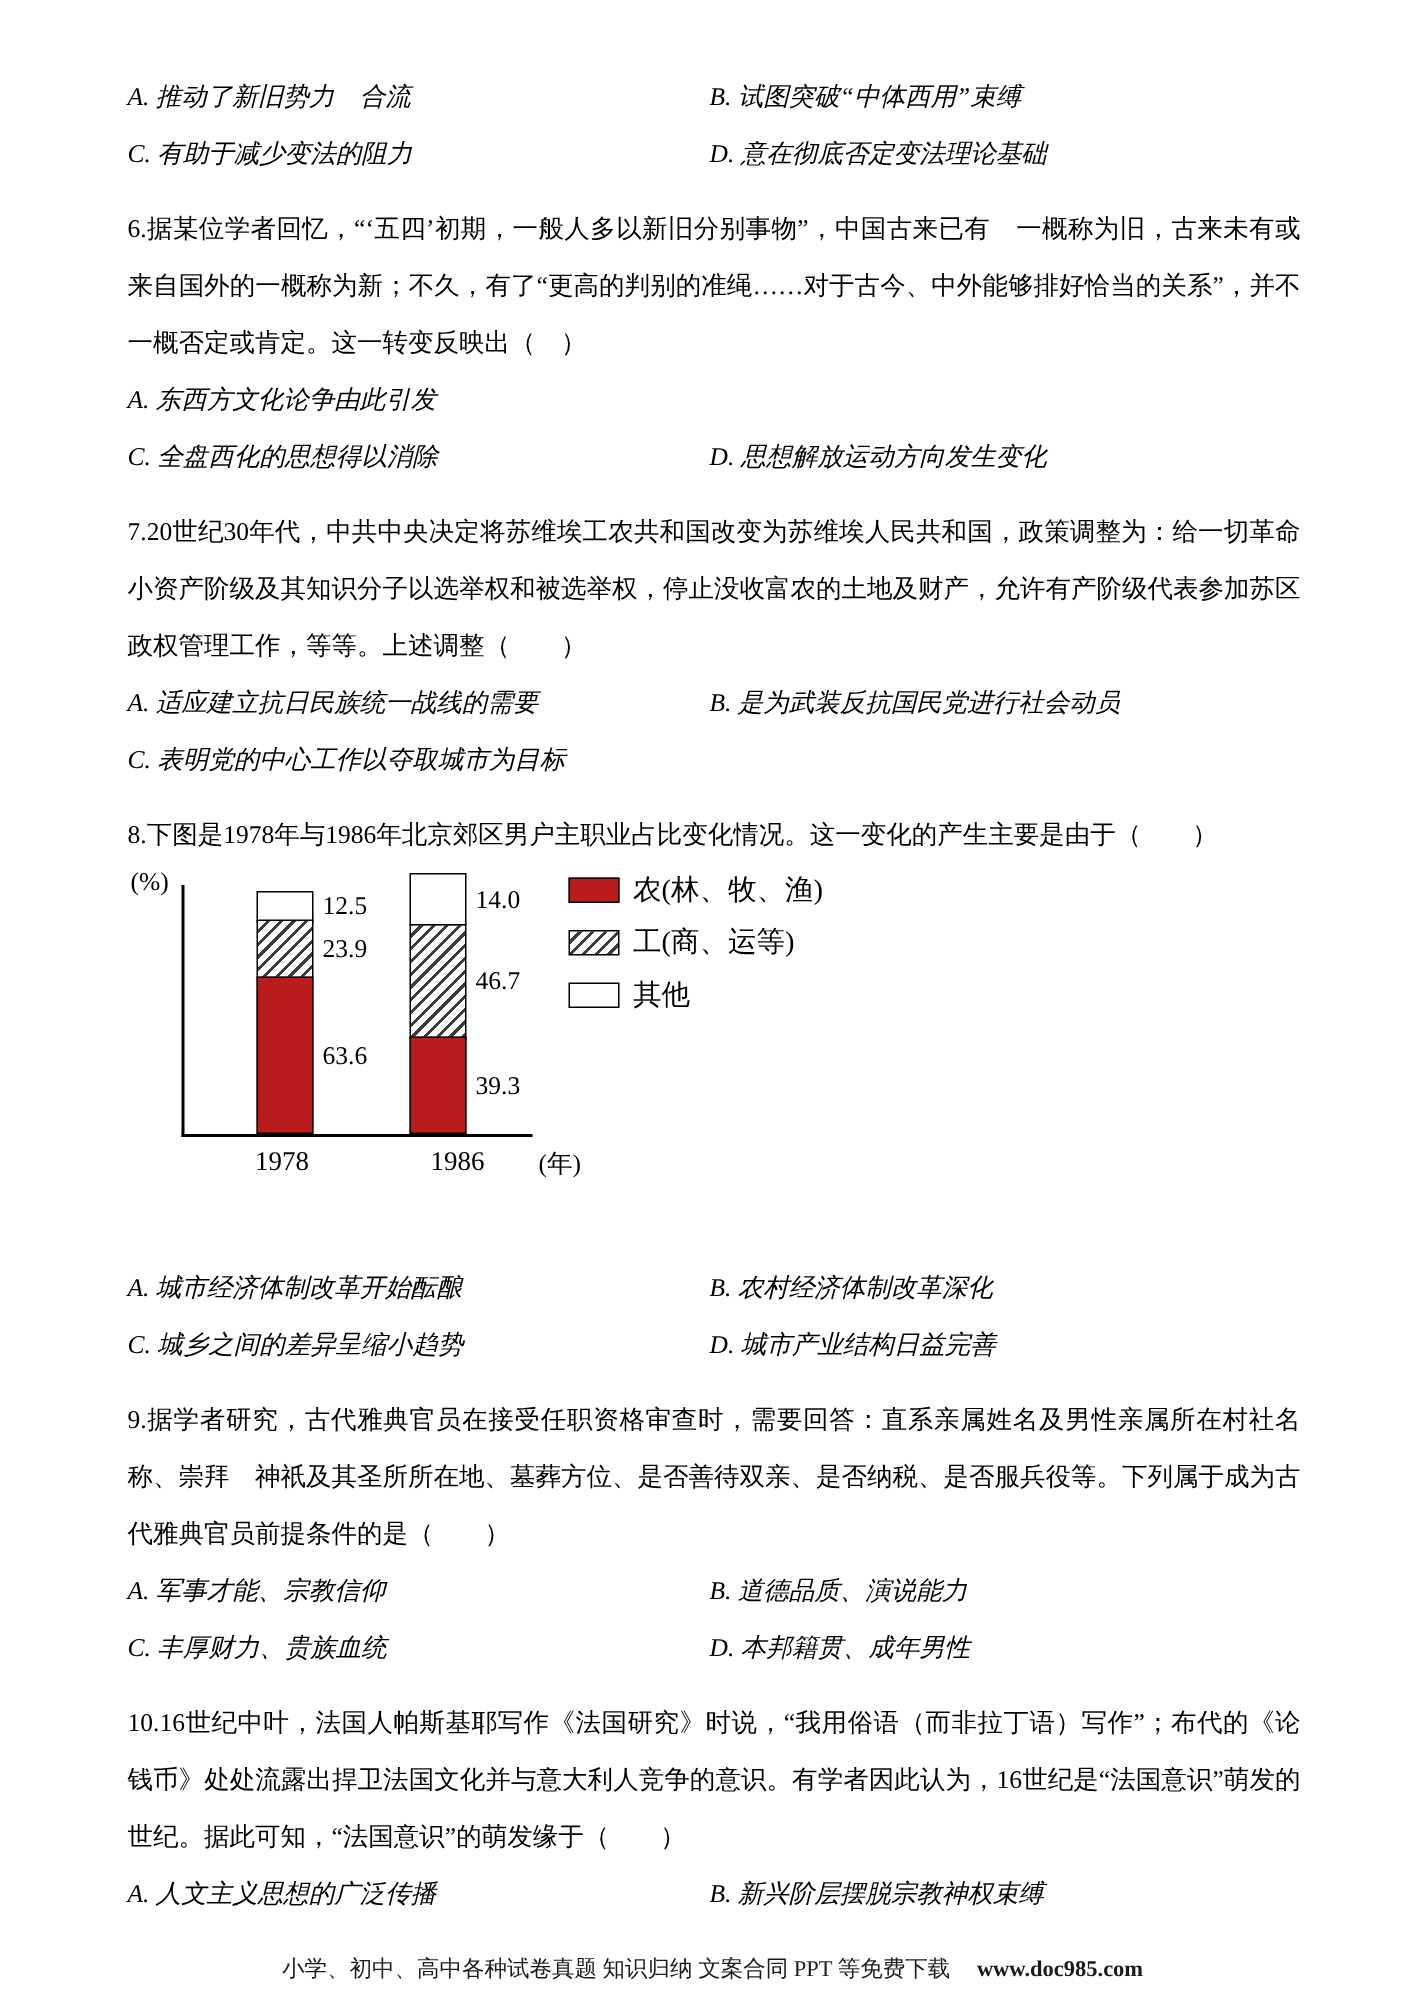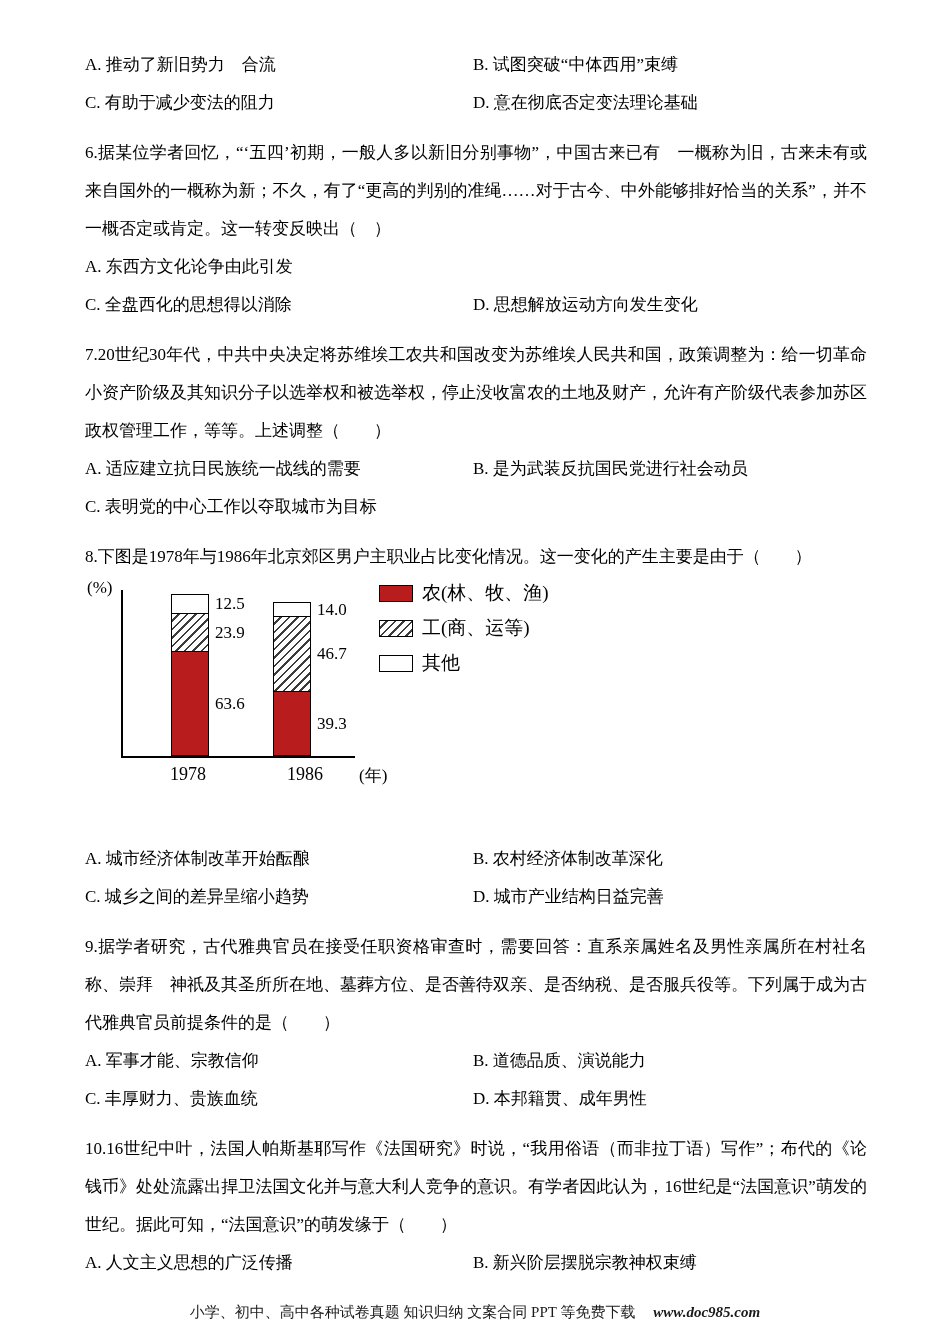--- a/index.html
+++ b/index.html
@@ -5,21 +5,21 @@
   html,body { margin:0; padding:0; }
   body {
     width:950px; height:1344px; position:relative; overflow:hidden;
     background:#ffffff; color:#000;
     font-family:"Liberation Serif","DejaVu Serif",serif;
     font-size:17px;
   }
   .page { padding:46px 83px 0 85px; box-sizing:border-box; }
   .question { margin:0 0 12px 0; }
   .stem { margin:0; line-height:38px; text-align:justify; }
-  .opt-row { display:flex; line-height:38px; }
+  .opt-row { display:flex; line-height:38px;font-style:italic; }
   .opt { display:inline-block; }
   .opt-left { width:388px; flex:0 0 388px; }
   .opt-right { flex:1; }
 
   
   .chart-wrap { position:relative; height:238px; margin:4px 0 22px 2px; }
   .chart-percent { position:absolute; left:0; top:-2px; font-size:17px; }
   .chart-plot {
     position:absolute; left:34px; top:10px; width:232px; height:166px;
     border-left:2px solid #000; border-bottom:2px solid #000;
@@ -43,21 +43,21 @@
   .legend { position:absolute; left:292px; top:0; }
   .legend-item { display:flex; align-items:center; margin-bottom:9px; }
   .legend-swatch { width:34px; height:17px; border:1.5px solid #000; box-sizing:border-box; margin-right:9px; flex:0 0 34px; }
   .legend-label { font-size:19px; white-space:nowrap; }
 
   
   .footer {
     position:absolute; left:0; right:0; bottom:22px;
     text-align:center; font-size:15px; color:#1a1a1a;
   }
-  .footer-url { margin-left:14px; font-weight:bold;font-style:italic; }
+  .footer-url { margin-left:14px; font-weight:bold; }
 </style>
 </head>
 <body>
 
 <div class="page">
 
   <section class="question">
     <div class="opt-row">
       <span class="opt opt-left">A. 推动了新旧势力　合流</span>
       <span class="opt opt-right">B. 试图突破“中体西用”束缚</span>
@@ -101,21 +101,21 @@
               <span class="seg-label">12.5</span>
             </div>
             <div class="seg seg-hatched" style="height: 39.435px; padding-left: 28px;">
               <span class="seg-label">23.9</span>
             </div>
             <div class="seg seg-solid-gray" style="height: 104.94px;">
               <span class="seg-label">63.6</span>
             </div>
           </div>
           <div class="bar bar-1">
-            <div class="seg seg-white" style="height: 15px;">
+            <div class="seg seg-white" style="height: 35px;">
               <span class="seg-label">14.0</span>
             </div>
             <div class="seg seg-hatched" style="height: 77.055px;">
               <span class="seg-label">46.7</span>
             </div>
             <div class="seg seg-solid-gray" style="height: 64.845px;">
               <span class="seg-label">39.3</span>
             </div>
           </div>
         </div>

